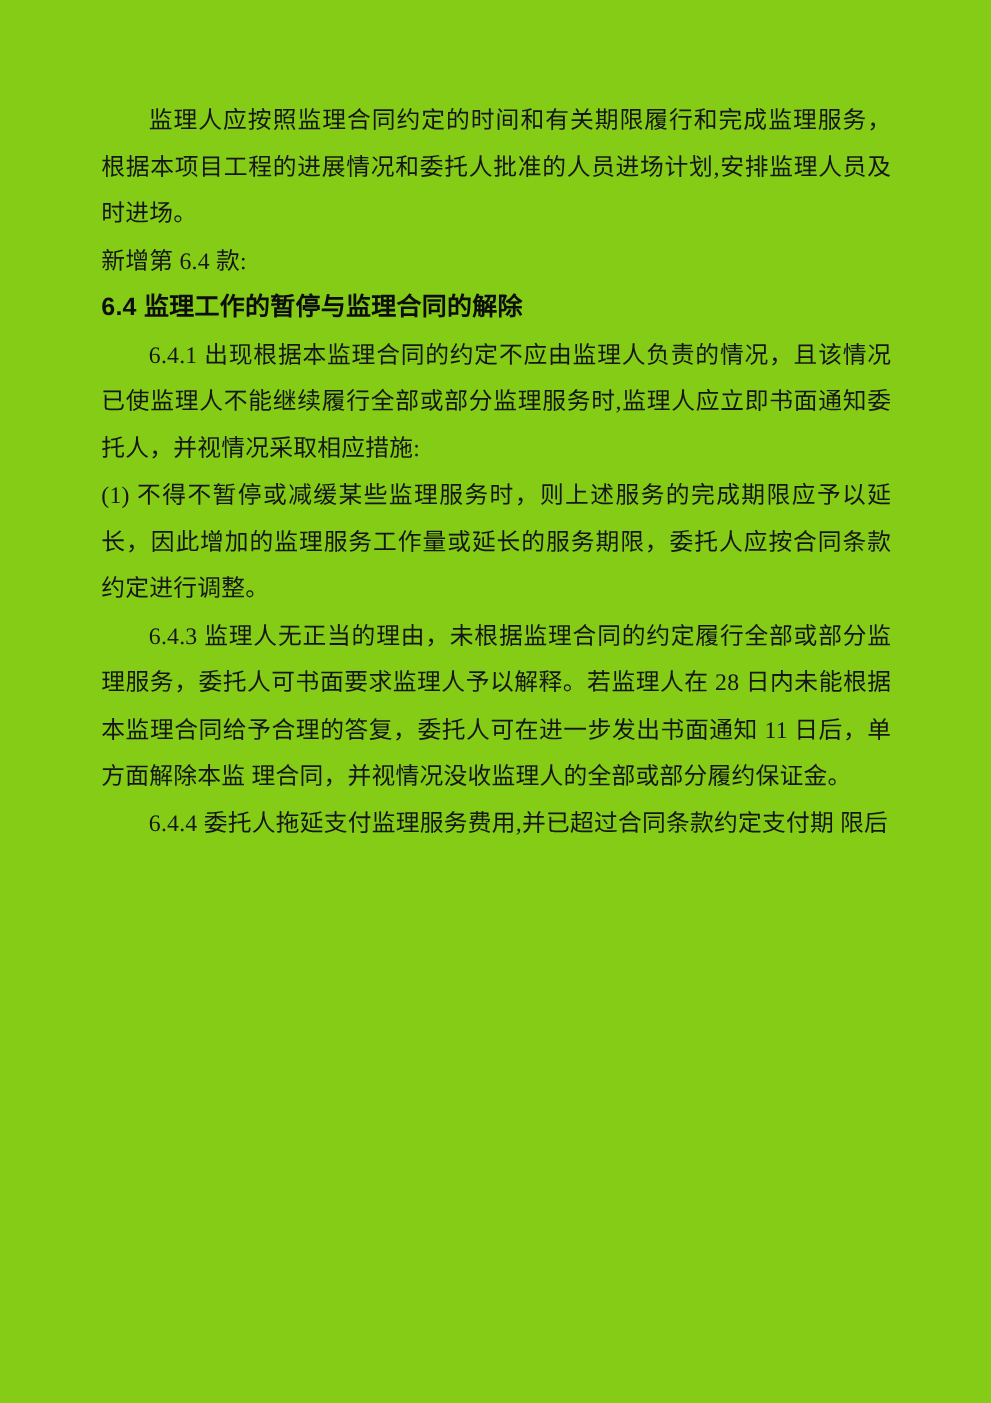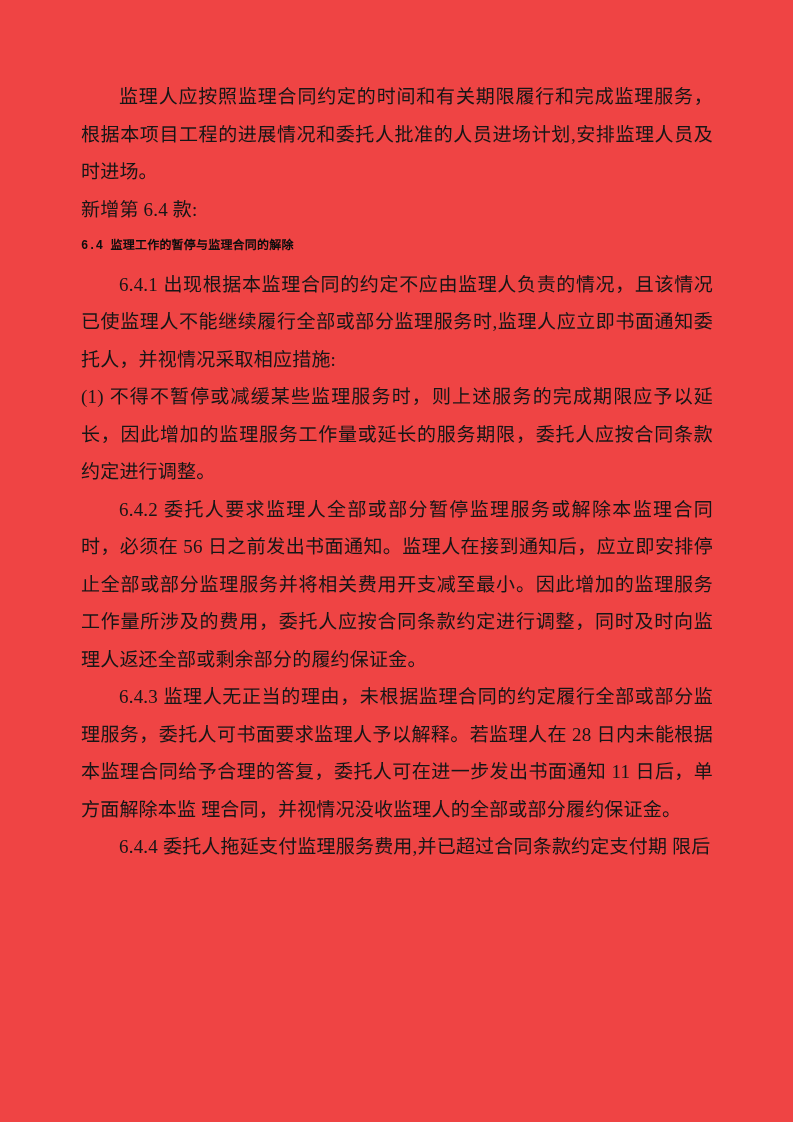--- a/index.html
+++ b/index.html
@@ -5,21 +5,21 @@
   html, body {
     margin: 0;
     padding: 0;
     background: #ffffff;
   }
   .page {
     position: relative;
     width: 793px;
     height: 1122px;
     margin: 0 auto;
-    background: #ef4444;
+    background: #84cc16;
     box-sizing: border-box;
     padding: 78px 80px 0 81px;
     overflow: hidden;
     color: #161616;
     font-family: "Liberation Serif", "DejaVu Serif", serif;
   }
   .doc {
     width: 632px;
   }
   .para {
@@ -29,46 +29,45 @@
     text-align: justify;
     text-justify: inter-character;
     letter-spacing: 0.2px;
     word-break: break-all;
   }
   .para.indent {
     text-indent: 38px;
   }
   .heading {
     margin: 0;
-    font-size: 12px;
+    font-size: 20px;
     line-height: 37.5px;
     font-weight: bold;
     letter-spacing: 0.2px;
     color: #0d0d0d;
-    font-family: Liberation Mono, monospace;
+    font-family: Liberation Sans, sans-serif;
   }
 </style>
 </head>
 <body>
 
 <div class="page">
   <div class="doc">
 
     <p class="para indent">监理人应按照监理合同约定的时间和有关期限履行和完成监理服务，根据本项目工程的进展情况和委托人批准的人员进场计划,安排监理人员及时进场。</p>
 
     <p class="para">新增第 6.4 款:</p>
 
     <h2 class="heading">6.4 监理工作的暂停与监理合同的解除</h2>
 
     <p class="para indent">6.4.1 出现根据本监理合同的约定不应由监理人负责的情况，且该情况已使监理人不能继续履行全部或部分监理服务时,监理人应立即书面通知委托人，并视情况采取相应措施:</p>
 
     <p class="para">(1) 不得不暂停或减缓某些监理服务时，则上述服务的完成期限应予以延长，因此增加的监理服务工作量或延长的服务期限，委托人应按合同条款约定进行调整。</p>
 
 
 
-    <p class="para indent">6.4.2 委托人要求监理人全部或部分暂停监理服务或解除本监理合同时，必须在 56 日之前发出书面通知。监理人在接到通知后，应立即安排停止全部或部分监理服务并将相关费用开支减至最小。因此增加的监理服务工作量所涉及的费用，委托人应按合同条款约定进行调整，同时及时向监理人返还全部或剩余部分的履约保证金。</p>
 
     <p class="para indent">6.4.3 监理人无正当的理由，未根据监理合同的约定履行全部或部分监理服务，委托人可书面要求监理人予以解释。若监理人在 28 日内未能根据本监理合同给予合理的答复，委托人可在进一步发出书面通知 11 日后，单方面解除本监 理合同，并视情况没收监理人的全部或部分履约保证金。</p>
 
     <p class="para indent">6.4.4 委托人拖延支付监理服务费用,并已超过合同条款约定支付期 限后</p>
 
   </div>
 </div>
 
 </body></html>

